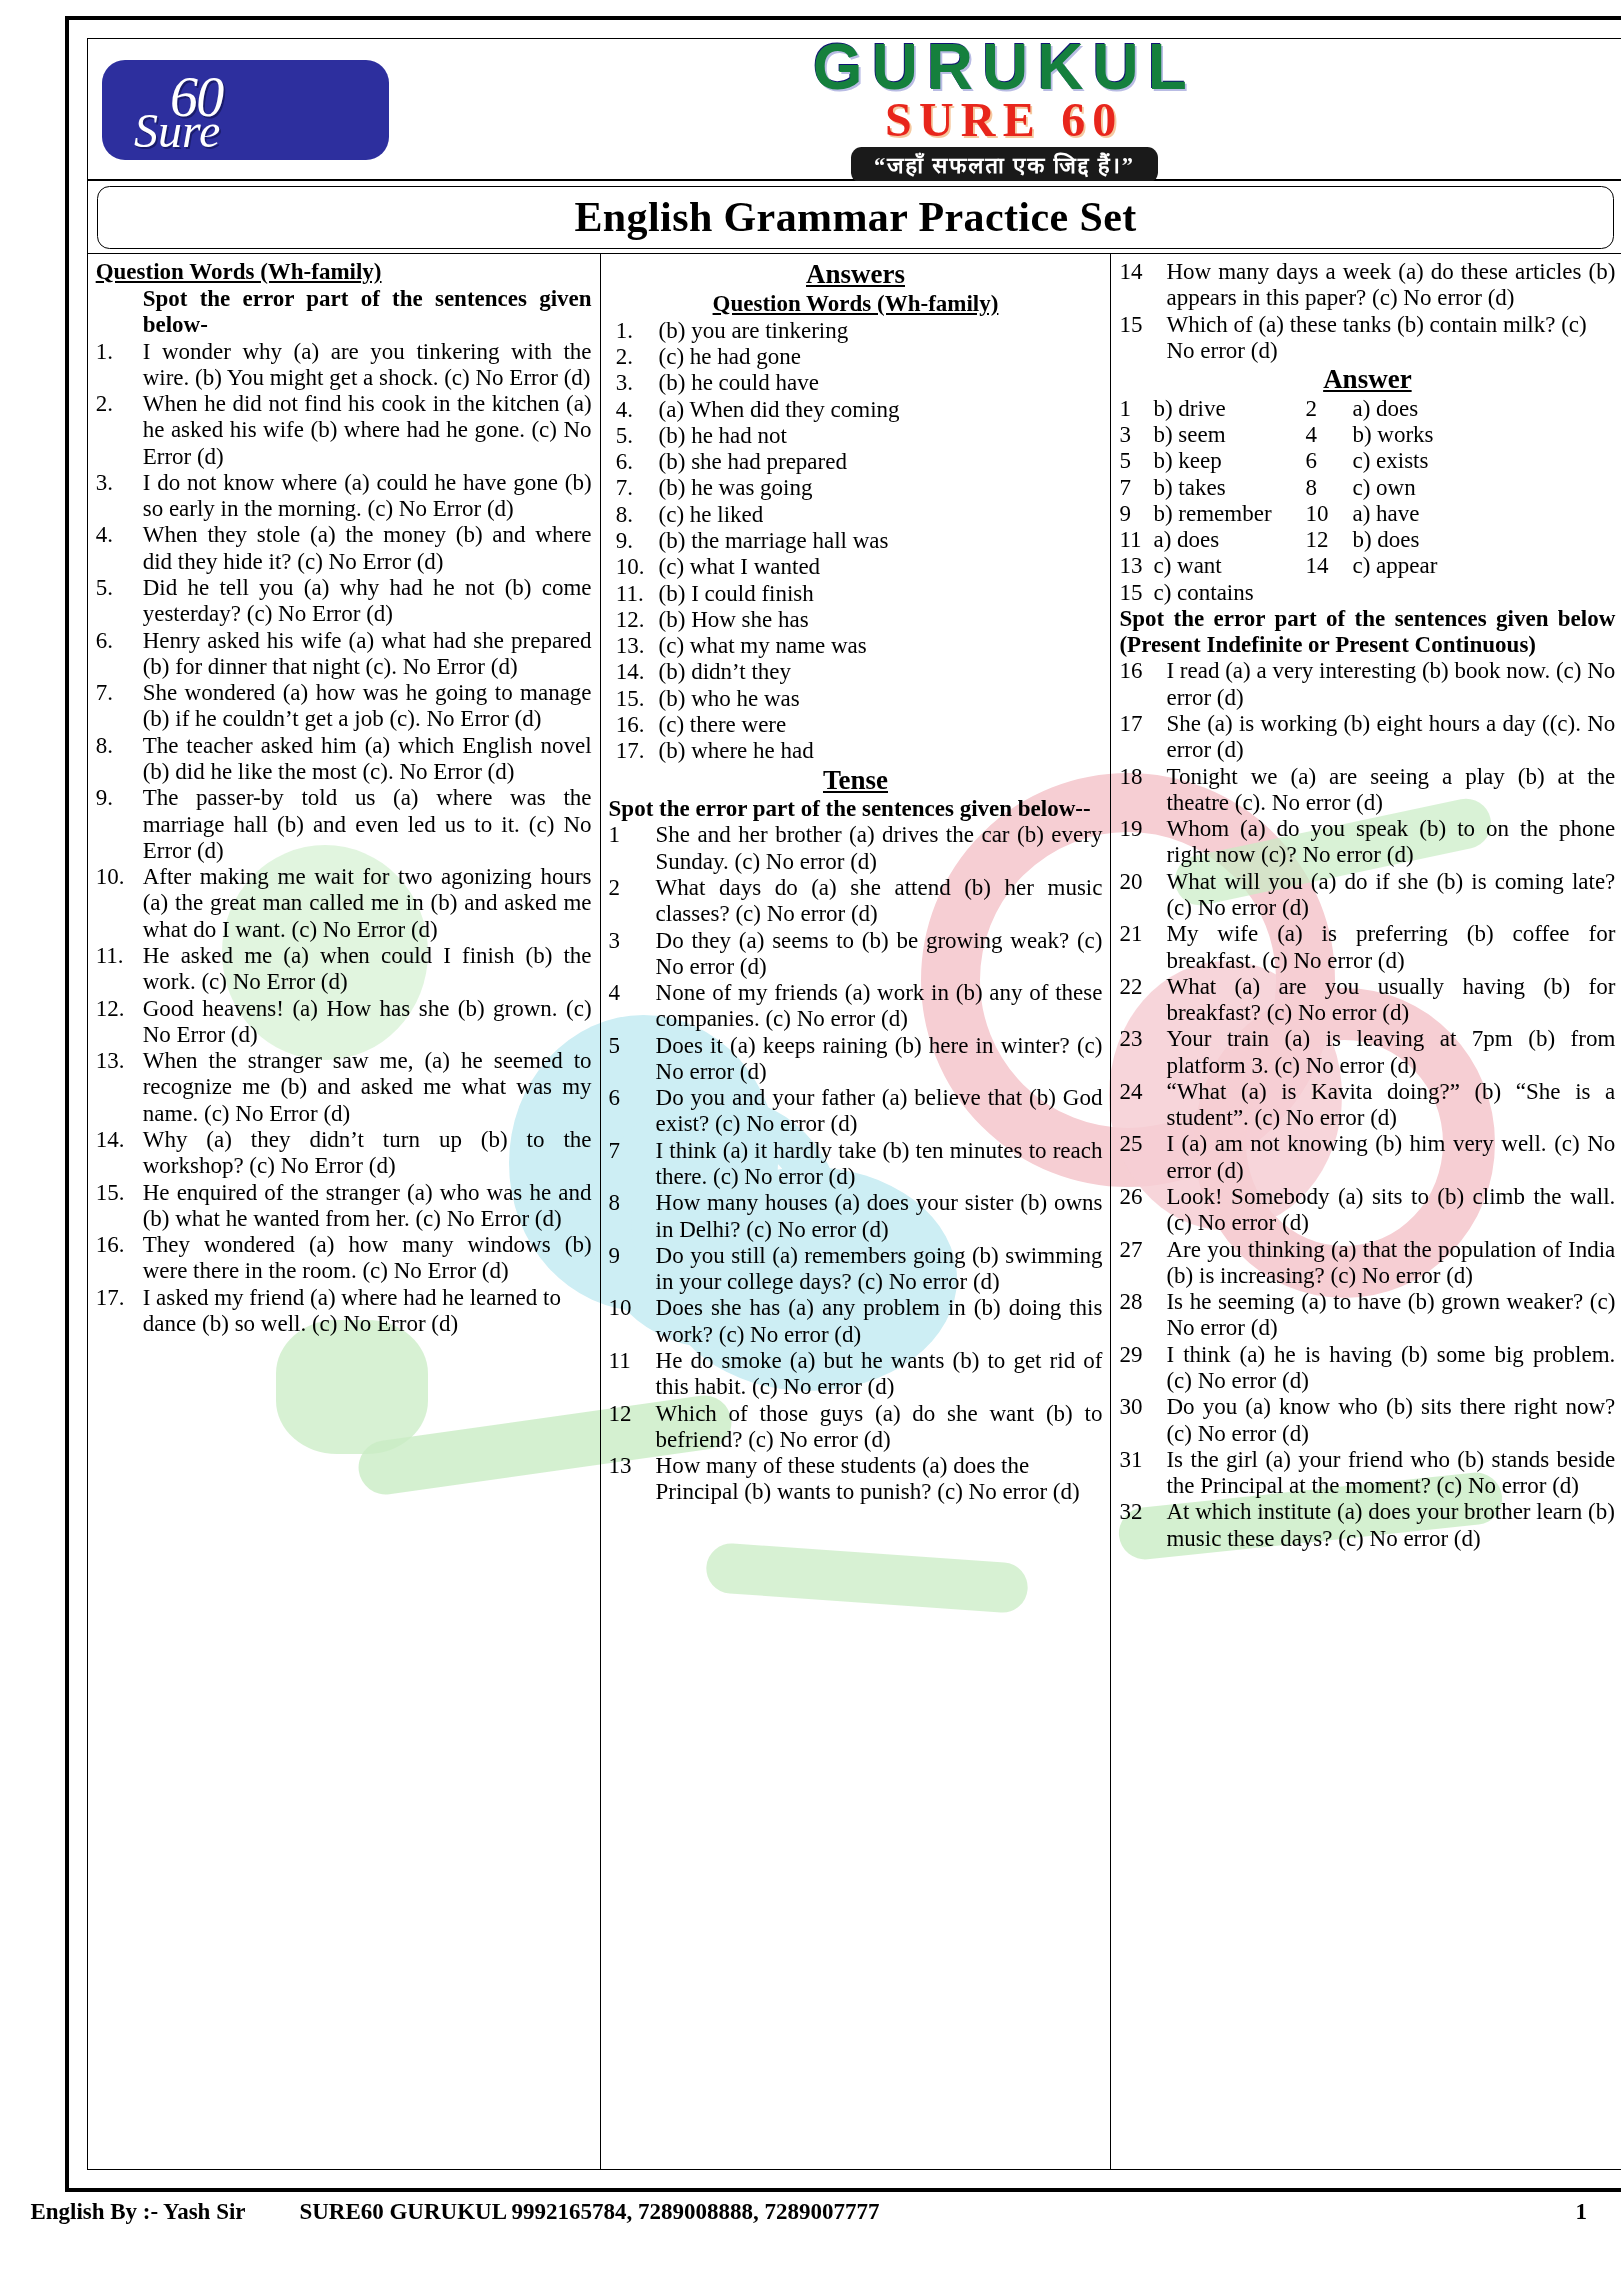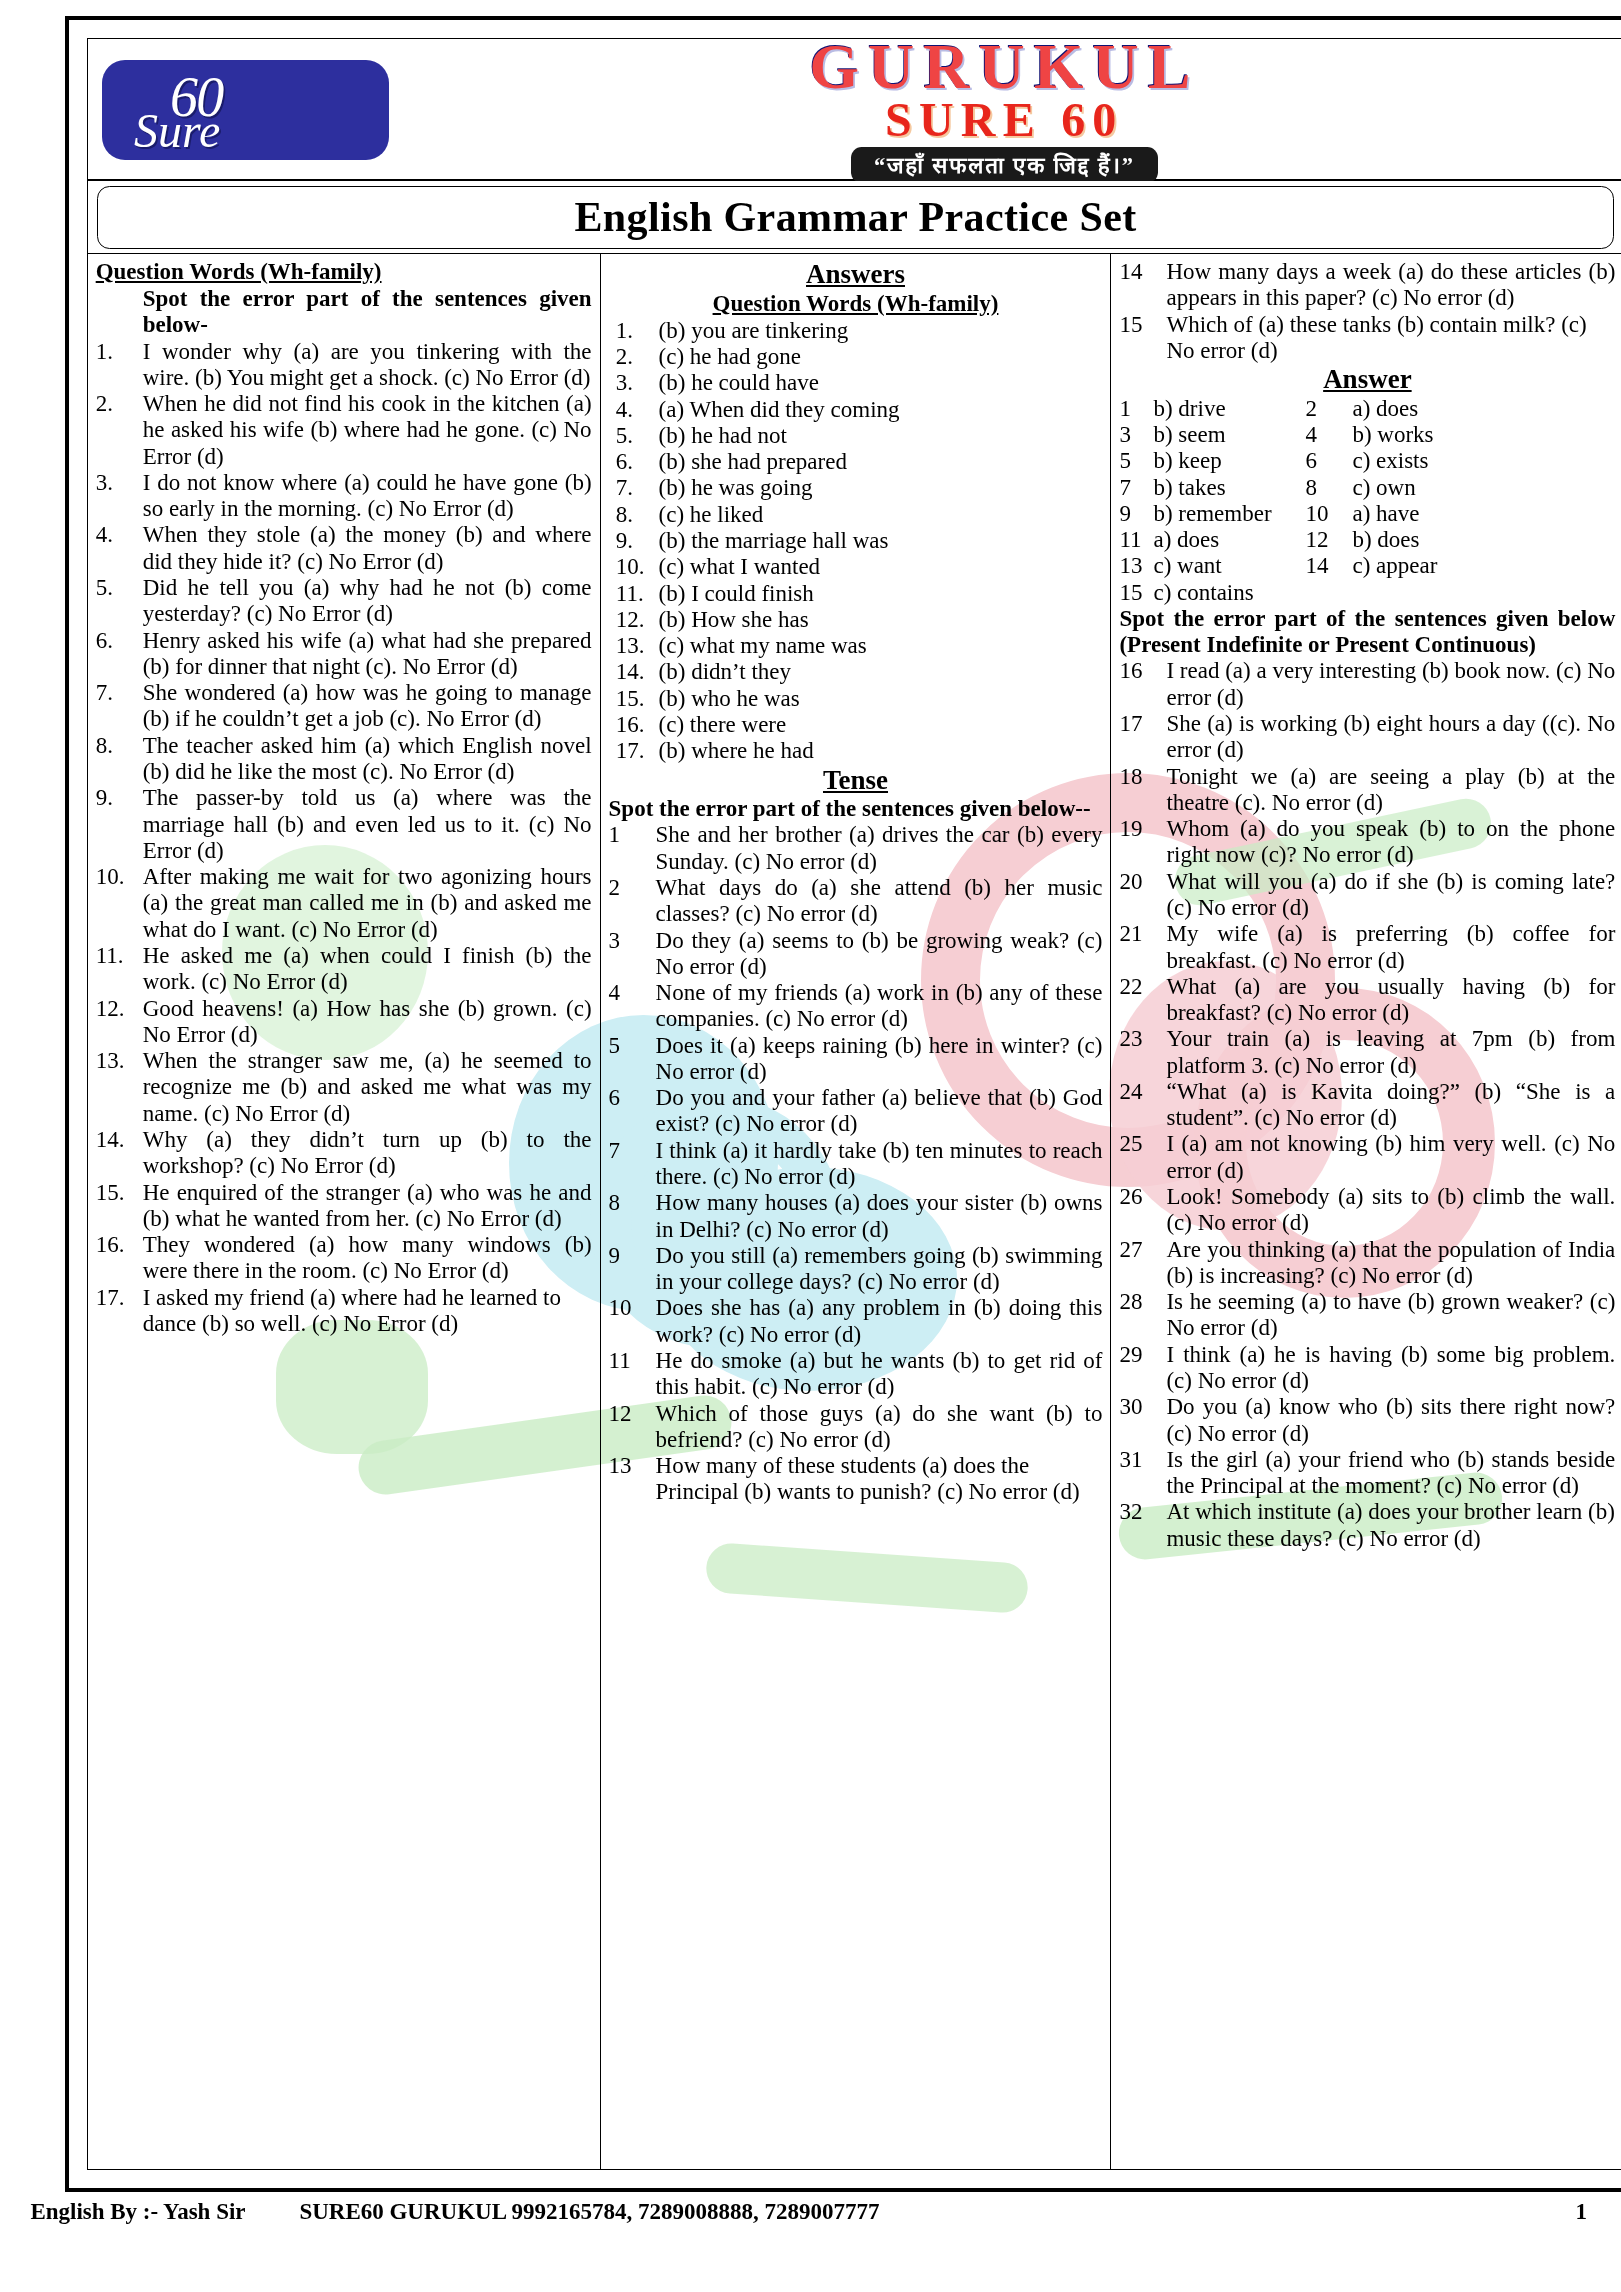--- a/index.html
+++ b/index.html
@@ -23,22 +23,22 @@
      border-bottom:2.7px solid #000;background:#fff;padding:5.4px 9px 3.6px 14.3px;box-sizing:border-box;}
   .logo-box{width:287px;height:100px;border-radius:23px;background:#2d2f9e;
      position:relative;flex:0 0 auto;overflow:hidden;}
   .logo-60{position:absolute;left:68px;top:5.4px;font-family:"Liberation Serif",serif;
      font-size:56px;font-style:italic;color:#fff;letter-spacing:-1.8px;
      text-shadow:1.8px 1.8px 0 #1a1c6b;}
   .logo-sure{position:absolute;left:32px;top:43px;font-family:"Liberation Serif",serif;
      font-size:48px;font-style:italic;color:#fff;text-shadow:1.8px 1.8px 0 #1a1c6b;}
   .brand{flex:1 1 auto;display:flex;flex-direction:column;align-items:center;justify-content:center;
      margin-left:5.4px;}
-  .brand-main{font-family:Liberation Serif, serif;font-weight:bold;font-size:64px;
-     letter-spacing:9px;color:#ef4444;line-height:.95;
+  .brand-main{font-family:Liberation Sans, sans-serif;font-weight:bold;font-size:64px;
+     letter-spacing:9px;color:#15803d;line-height:.95;
      text-shadow:1.8px 1.8px 0 #b9bce4,-0.9px -0.9px 0 #101273;}
   .brand-sub{font-family:"Liberation Serif",serif;font-weight:bold;font-size:48px;
      letter-spacing:7.2px;color:#e8261c;line-height:1;margin-top:-1.8px;
      text-shadow:1.8px 1.8px 0 #f5c9a0;}
   .tagline{margin-top:2.7px;background:#1a1a1a;color:#fff;border-radius:10.7px;
      padding:2.7px 23px;font-family:"Liberation Serif",serif;font-size:22.4px;font-weight:bold;
      letter-spacing:1.8px;white-space:nowrap;}
 
   
   .title-wrap{position:relative;z-index:2;padding:5.4px 9px 3.6px;background:#fff;}

